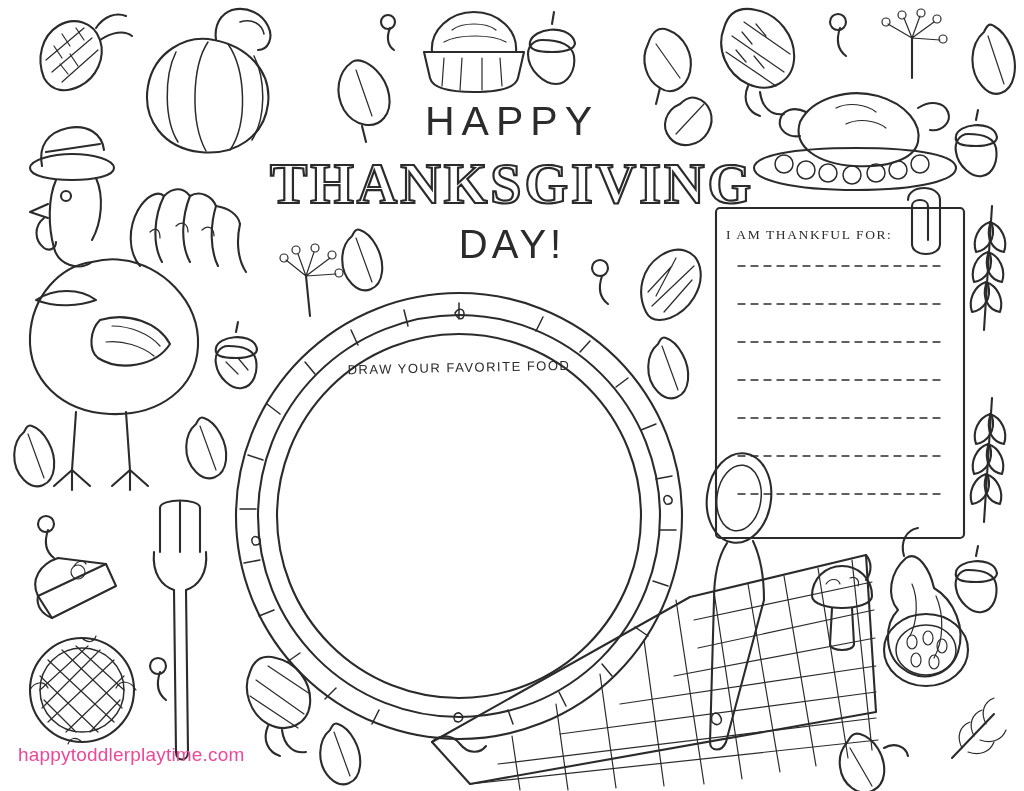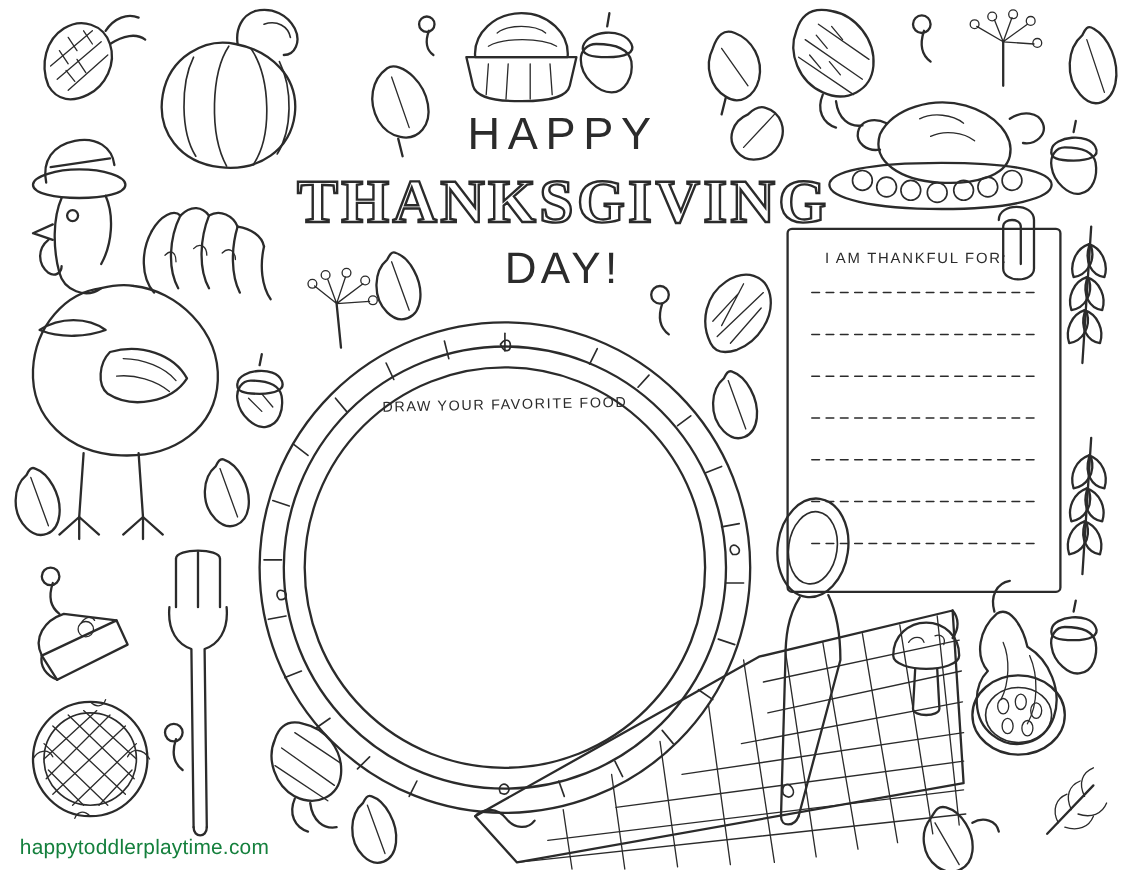--- a/index.html
+++ b/index.html
@@ -18,30 +18,30 @@
   #title-thanks{
     left:0;right:0;top:152px;text-align:center;
     font-size:56px;letter-spacing:3px;font-weight:700;
     color:#fff;font-family:Liberation Serif, serif;-webkit-text-stroke:2.2px #2b2b2b;
   }
   #title-day{
     left:0;right:0;top:222px;text-align:center;
     font-size:40px;letter-spacing:4px;color:#2b2b2b;
   }
   #thankful-label{
-    left:688px;top:227px;width:228px;text-align:right;
-    font-size:13.5px;letter-spacing:1.6px;color:#2b2b2b;
+    left:726px;top:227px;width:228px;text-align:left;
+    font-size:13.5px;letter-spacing:1.6px;color:#2b2b2b;font-family:Liberation Serif, serif;
   }
   #draw-label{
     left:253px;top:360px;width:412px;text-align:center;
     font-size:13px;letter-spacing:1.5px;color:#2b2b2b;
     transform:rotate(-1.2deg);
   }
   #watermark{
-    left:18px;top:760px;font-size:19px;color:#15803d;letter-spacing:.2px;
+    left:18px;top:744px;font-size:19px;color:#ec4899;letter-spacing:.2px;
   }
 </style>
 </head>
 <body>
 
 <div id="sheet">
 
   <svg class="layer" viewBox="0 0 1024 791">
 
     <g>

